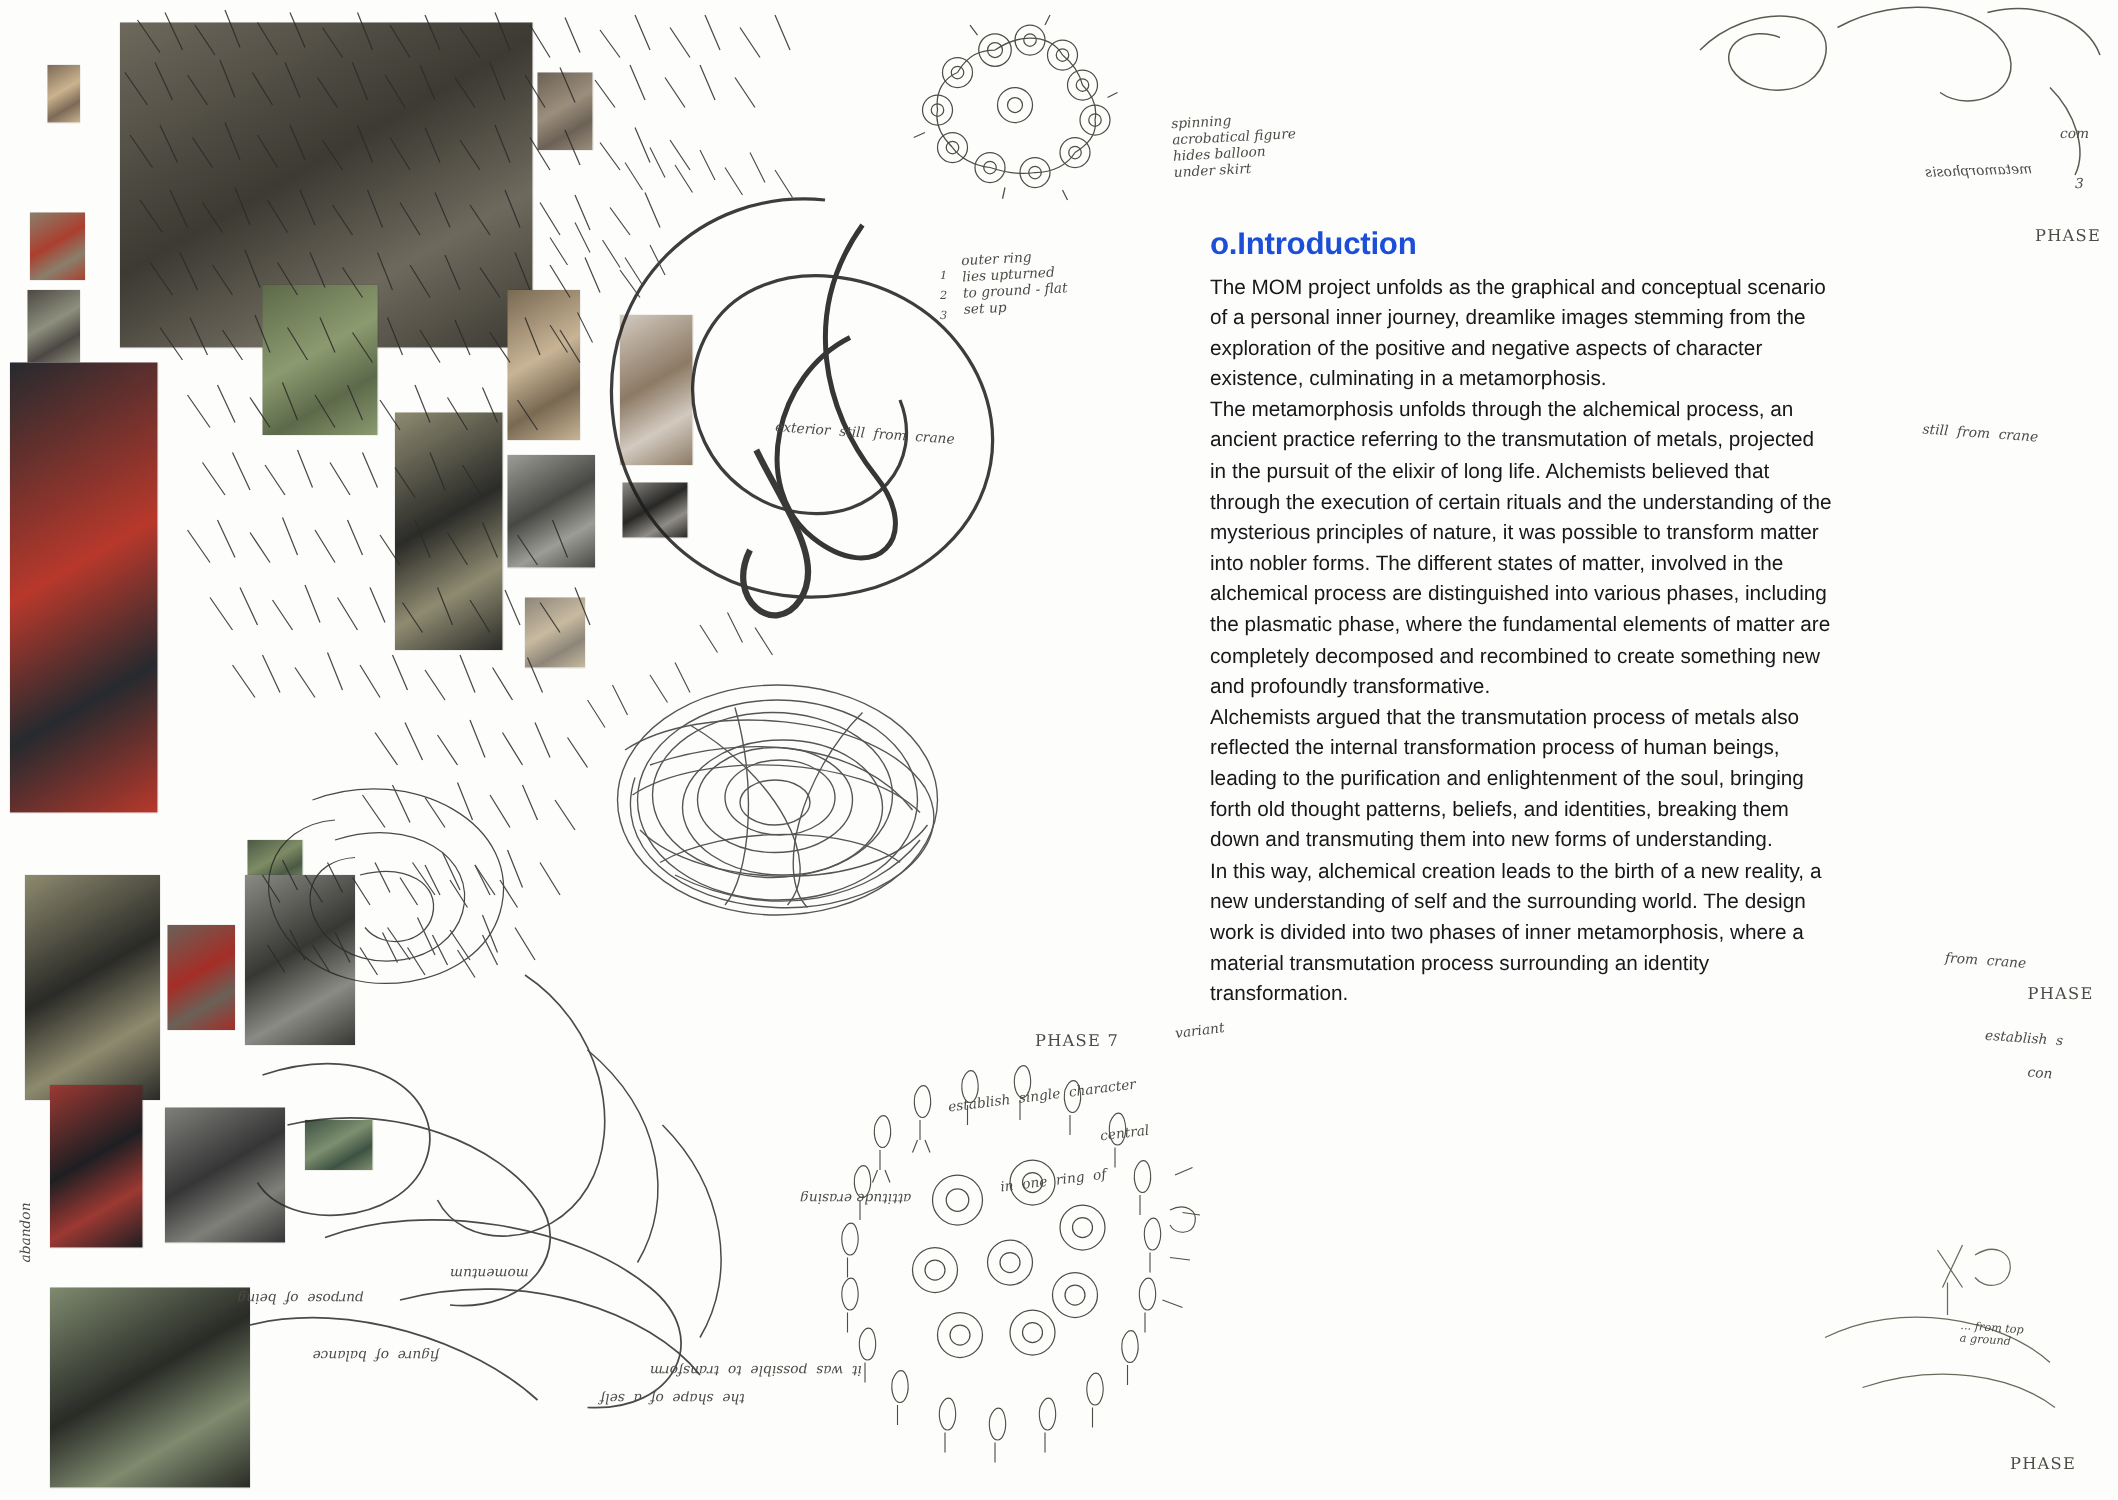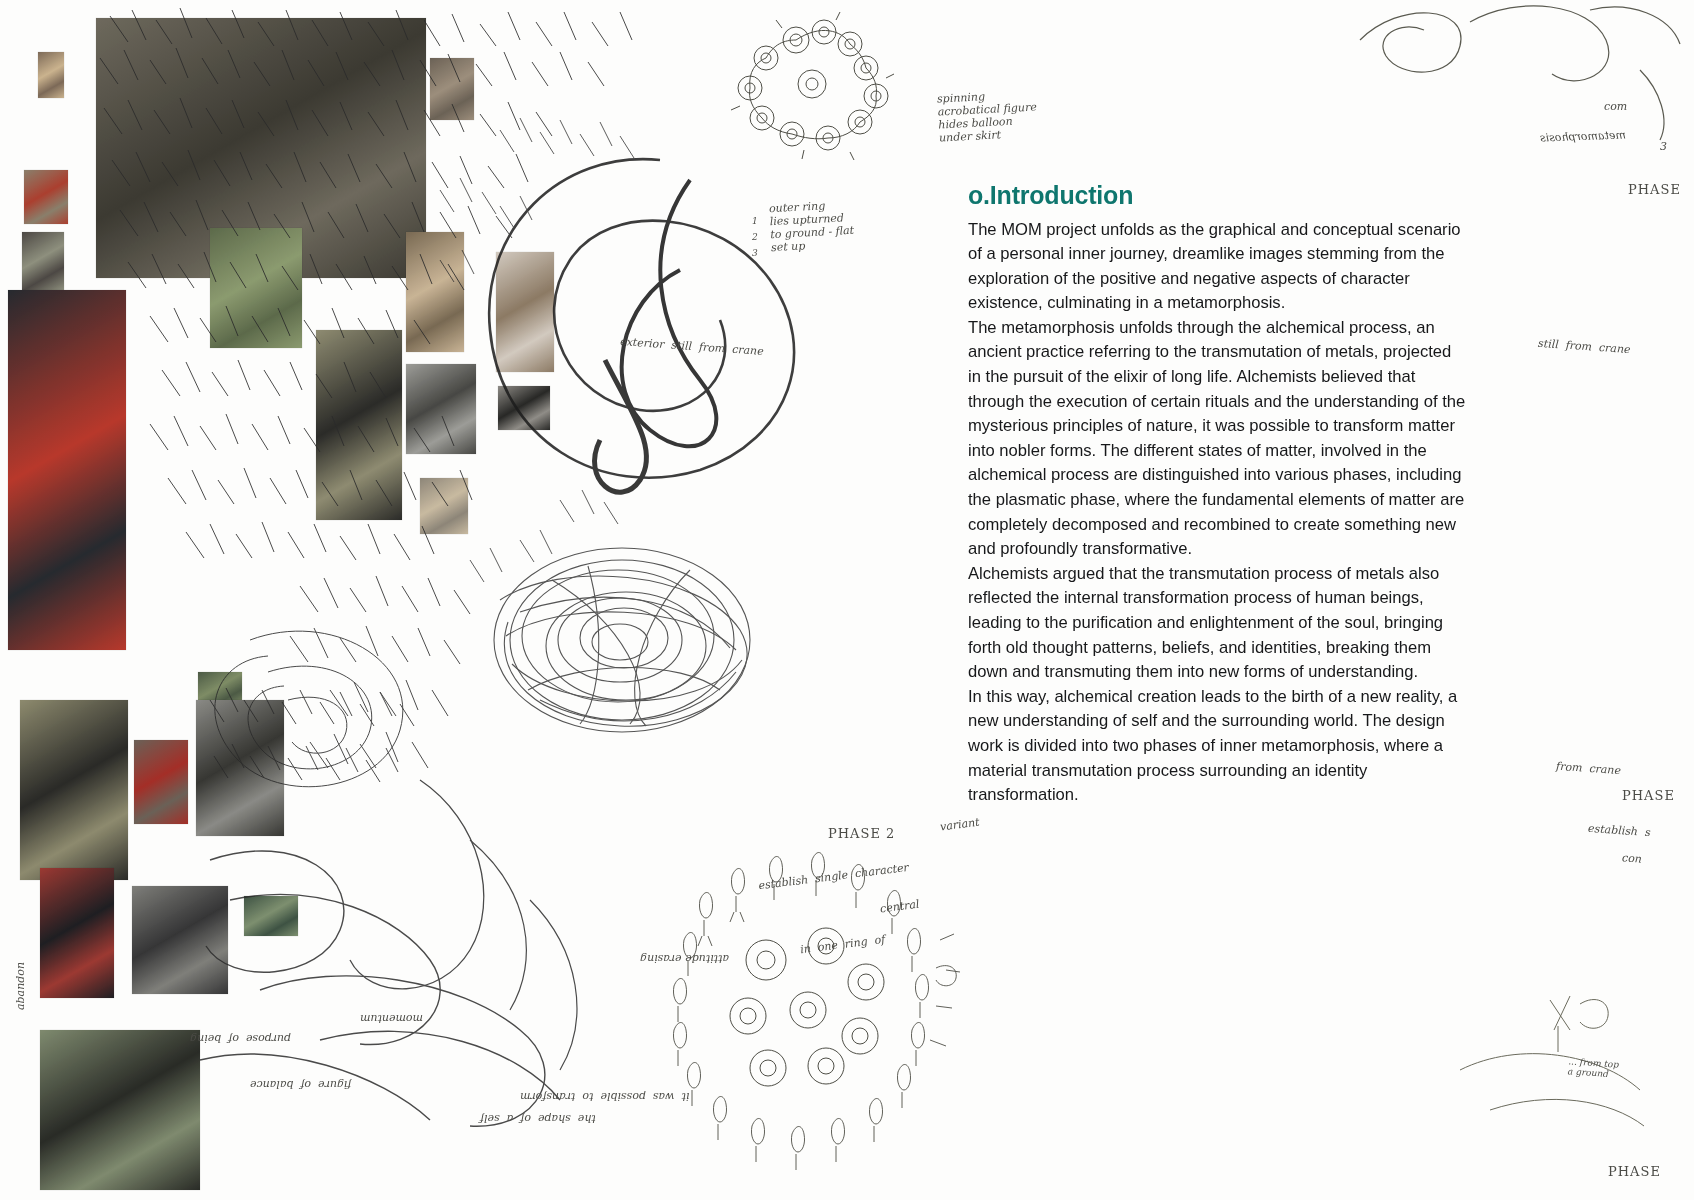--- a/index.html
+++ b/index.html
@@ -43,21 +43,21 @@
     position: absolute;
     left: 968px;
     top: 182px;
     width: 500px;
   }
   #article h1 {
     font-size: 25px;
     line-height: 1.1;
     margin: 0 0 8px 0;
     font-weight: bold;
-    color: #0f766e;
+    color: #1d4ed8;
     letter-spacing: -0.2px;
   }
   #article p {
     margin: 0;
     font-size: 16.6px;
     line-height: 24.6px;
     color: #17181a;
   }
 
   
@@ -324,27 +324,27 @@
 lies upturned
 to ground - flat
 set up</div>
   <div class="hand tiny" style="left:752px;top:216px;">1</div>
   <div class="hand tiny" style="left:752px;top:232px;">2</div>
   <div class="hand tiny" style="left:752px;top:248px;">3</div>
 
   <div class="hand small rot-3" style="left:620px;top:340px;">exterior  still  from  crane</div>
   <div class="hand small rot-3" style="left:1538px;top:340px;">still  from  crane</div>
 
-  <div class="hand caps" style="left:828px;top:826px;">PHASE 2</div>
+  <div class="hand caps" style="left:828px;top:826px;">PHASE 7</div>
   <div class="hand small rot-2" style="left:940px;top:818px;">variant</div>
   <div class="hand small rot-2" style="left:758px;top:870px;">establish  single  character</div>
   <div class="hand small rot-2" style="left:880px;top:900px;">central</div>
   <div class="hand small rot-2" style="left:800px;top:938px;">in  one  ring  of</div>
 
-  <div class="hand small" style="left:1604px;top:100px;">com</div>
+  <div class="hand small" style="left:1648px;top:100px;">com</div>
   <div class="hand small" style="left:1660px;top:140px;">3</div>
   <div class="hand small mirror" style="left:1540px;top:130px;">metamorphosis</div>
   <div class="hand caps" style="left:1628px;top:182px;">PHASE</div>
 
   <div class="hand small rot-3" style="left:1556px;top:762px;">from  crane</div>
   <div class="hand caps" style="left:1622px;top:788px;">PHASE</div>
   <div class="hand small rot-3" style="left:1588px;top:824px;">establish  s</div>
   <div class="hand small rot-3" style="left:1622px;top:852px;">con</div>
 
   <div class="hand tiny rot-3" style="left:1568px;top:1058px;">... from top

